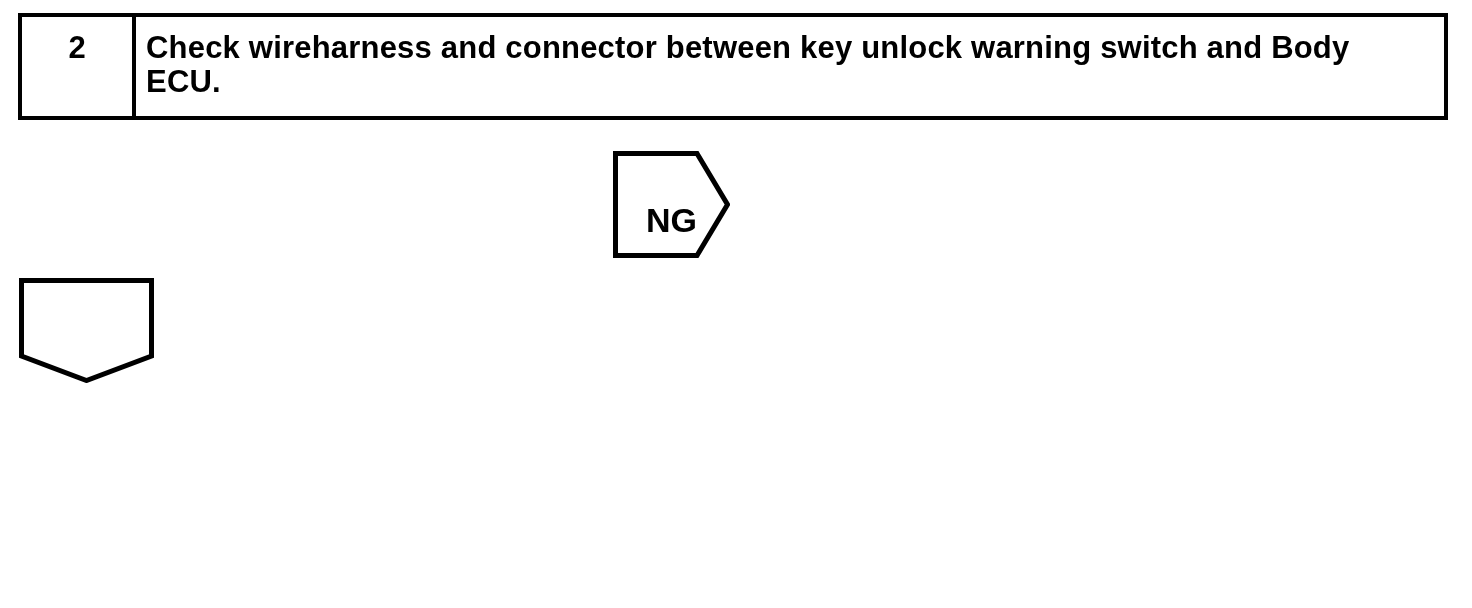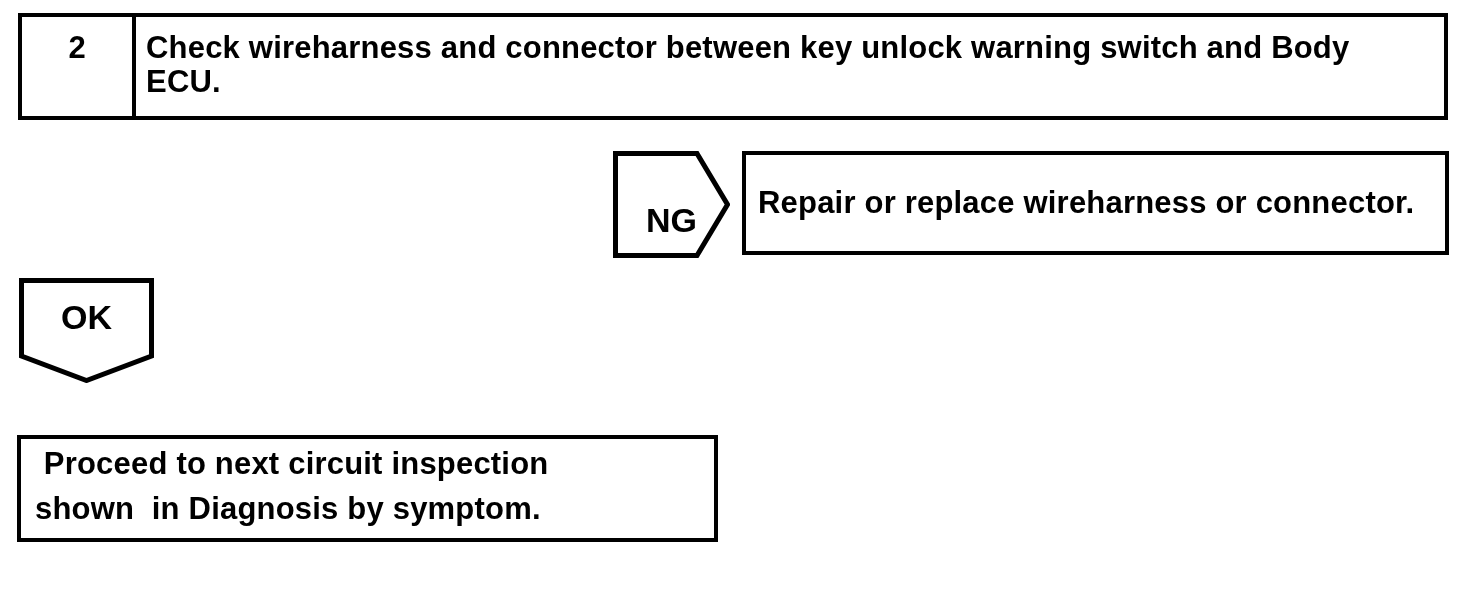--- a/index.html
+++ b/index.html
@@ -156,29 +156,21 @@
     <div class="step-instruction">Check wireharness and connector between key unlock warning switch and Body ECU.</div>
   </div>
 
   <div class="ng-connector">
     <svg viewBox="0 0 117 107" xmlns="http://www.w3.org/2000/svg" aria-hidden="true">
       <polygon points="2.5,2.5 84,2.5 114.5,53.5 84,104.5 2.5,104.5" fill="#ffffff" stroke="#000000" stroke-width="5" stroke-linejoin="miter"></polygon>
     </svg>
     <span class="ng-label">NG</span>
   </div>
 
-  <div class="ng-result-box">
-    <span class="ng-result-text">Repair or replace wireharness or connector.</span>
-  </div>
 
   <div class="ok-connector">
     <svg viewBox="0 0 135 105" xmlns="http://www.w3.org/2000/svg" aria-hidden="true">
       <polygon points="2.5,2.5 132.5,2.5 132.5,78 67.5,102.5 2.5,78" fill="#ffffff" stroke="#000000" stroke-width="5" stroke-linejoin="miter"></polygon>
     </svg>
-    <span class="ok-label">OK</span>
   </div>
 
-  <div class="ok-result-box">
-    <div class="ok-result-text"> Proceed to next circuit inspection
-shown  in Diagnosis by symptom.</div>
-  </div>
 
 </div>
 
 </body></html>

